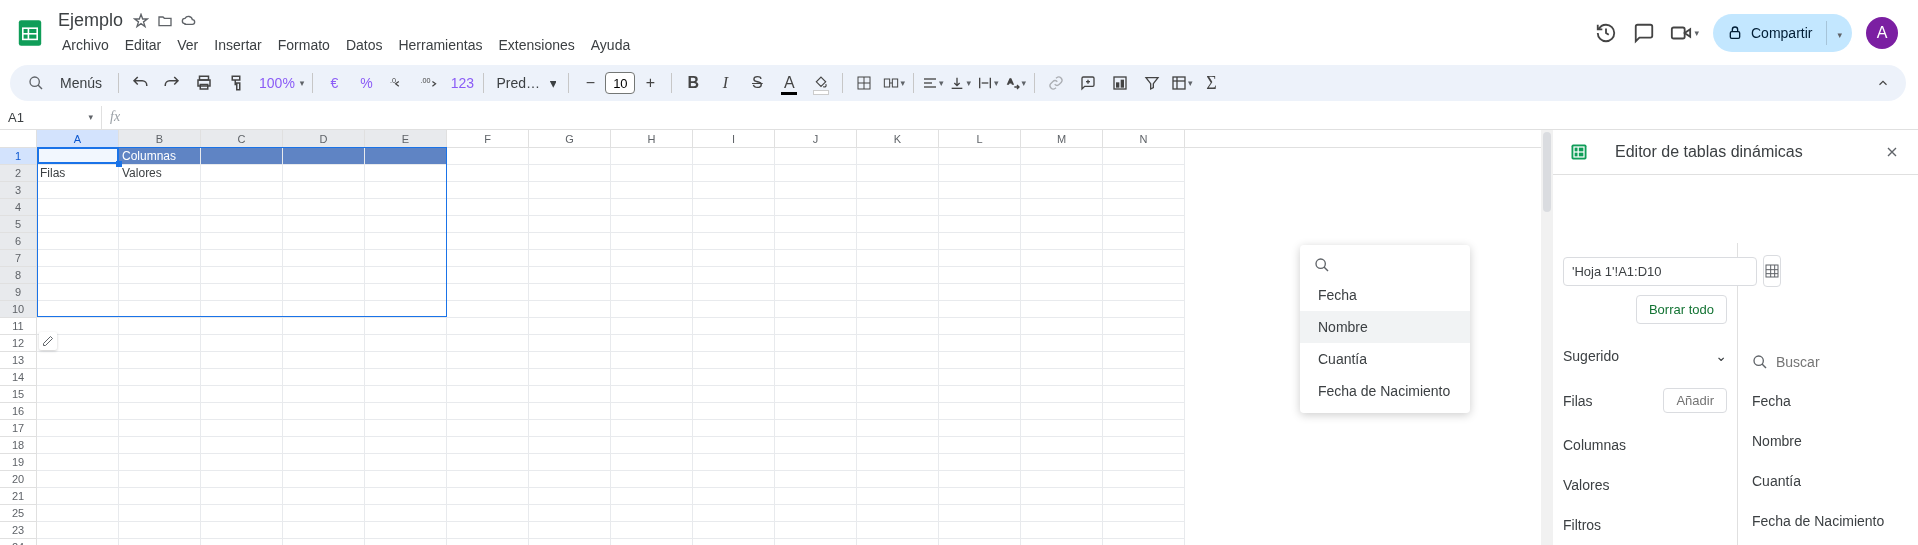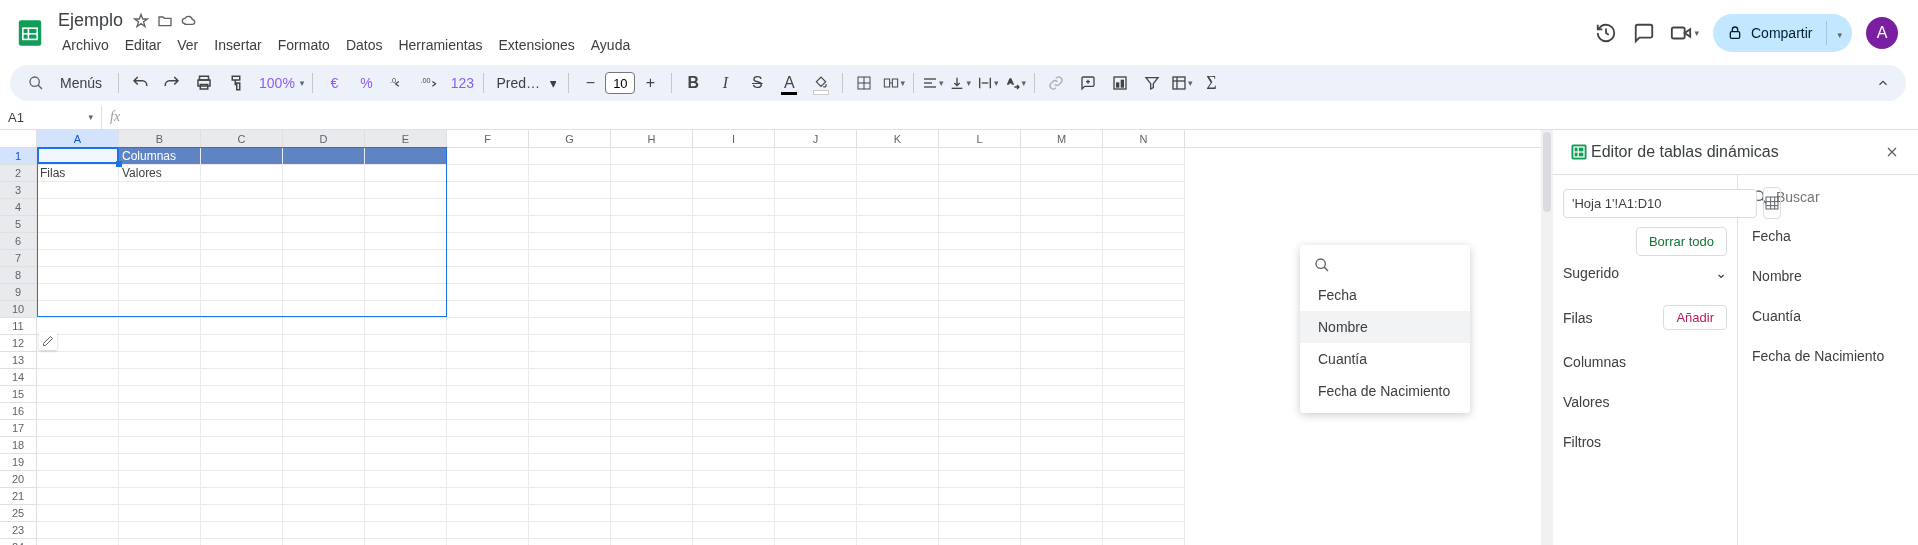--- a/index.html
+++ b/index.html
@@ -76,33 +76,33 @@
 .pvt-active { position: absolute; border: 2px solid #1a73e8; pointer-events: none; background: rgba(26,115,232,0.06); }
 .pvt-handle { position: absolute; width: 6px; height: 6px; background: #1a73e8; }
 .edit-badge { position: absolute; width: 18px; height: 18px; background: #fff; border-radius: 2px; box-shadow: 0 1px 3px rgba(0,0,0,0.2); display: flex; align-items: center; justify-content: center; color: #5f6368; cursor: pointer; }
 
 
 .vscroll { width: 12px; background: #f1f1f1; position: absolute; right: 0; top: 0; bottom: 0; }
 .vscroll-thumb { position: absolute; left: 2px; right: 2px; background: #dadce0; border-radius: 4px; top: 2px; height: 80px; }
 
 
 .side-panel { width: 365px; border-left: none; display: flex; flex-direction: column; background: #fff; }
-.sp-header { display: flex; align-items: center; padding: 12px 16px; gap: 2px; border-bottom: 1px solid #e0e0e0; }
+.sp-header { display: flex; align-items: center; padding: 12px 16px; gap: 26px; border-bottom: 1px solid #e0e0e0; }
 .sp-title { font-size: 16px; color: #3c4043; flex: 1; }
 .sp-close { color: #5f6368; cursor: pointer; width: 20px; height: 20px; display: flex; align-items: center; justify-content: center; }
-.sp-body { display: flex; flex: 1; overflow: hidden; }
+.sp-body { display: flex; flex: 1; overflow: hidden; align-items: flex-end; }
 .sp-left { width: 185px; padding: 12px 10px; border-right: 1px solid #e0e0e0; display: flex; flex-direction: column; gap: 8px; position: relative; }
 .sp-range-row { display: flex; align-items: center; gap: 6px; }
 .sp-range-input { flex: 1; border: 1px solid #dadce0; border-radius: 4px; padding: 6px 8px; font-size: 13px; color: #3c4043; }
 .sp-grid-btn { width: 32px; height: 32px; border: 1px solid #dadce0; border-radius: 4px; display: flex; align-items: center; justify-content: center; color: #5f6368; cursor: pointer; }
 .sp-clear { align-self: flex-end; border: 1px solid #dadce0; border-radius: 4px; padding: 6px 12px; font-size: 13px; color: #137333; background: #fff; cursor: pointer; }
 .sp-section { display: flex; align-items: center; justify-content: space-between; margin-top: 16px; }
 .sp-section-label { font-size: 14px; color: #3c4043; }
-.sp-add-btn { border: 1px solid #dadce0; border-radius: 4px; padding: 4px 12px; font-size: 13px; color: #be185d; background: #fff; cursor: pointer; font-weight: 500; }
-.sp-suggest { display: flex; align-items: center; justify-content: space-between; cursor: pointer; margin-top: 1px; }
+.sp-add-btn { border: 1px solid #dadce0; border-radius: 4px; padding: 4px 12px; font-size: 13px; color: #737373; background: #fff; cursor: pointer; font-weight: 500; }
+.sp-suggest { display: flex; align-items: center; justify-content: space-between; cursor: pointer; margin-top: 16px; }
 .sp-suggest span { font-size: 14px; color: #3c4043; }
 
 .sp-right { flex: 1; padding: 10px 14px; display: flex; flex-direction: column; gap: 12px; }
 .sp-search { display: flex; align-items: center; gap: 8px; border-bottom: 1px solid transparent; }
 .sp-search input { border: none; outline: none; font-size: 14px; flex: 1; padding: 4px 0; }
 .sp-field { font-size: 14px; color: #3c4043; padding: 6px 0; cursor: pointer; }
 
 
 .popup { position: absolute; background: #fff; border-radius: 4px; box-shadow: 0 2px 10px rgba(0,0,0,0.2); z-index: 100; padding: 6px 0; }
 .popup-search { display: flex; align-items: center; padding: 6px 14px; color: #5f6368; }

